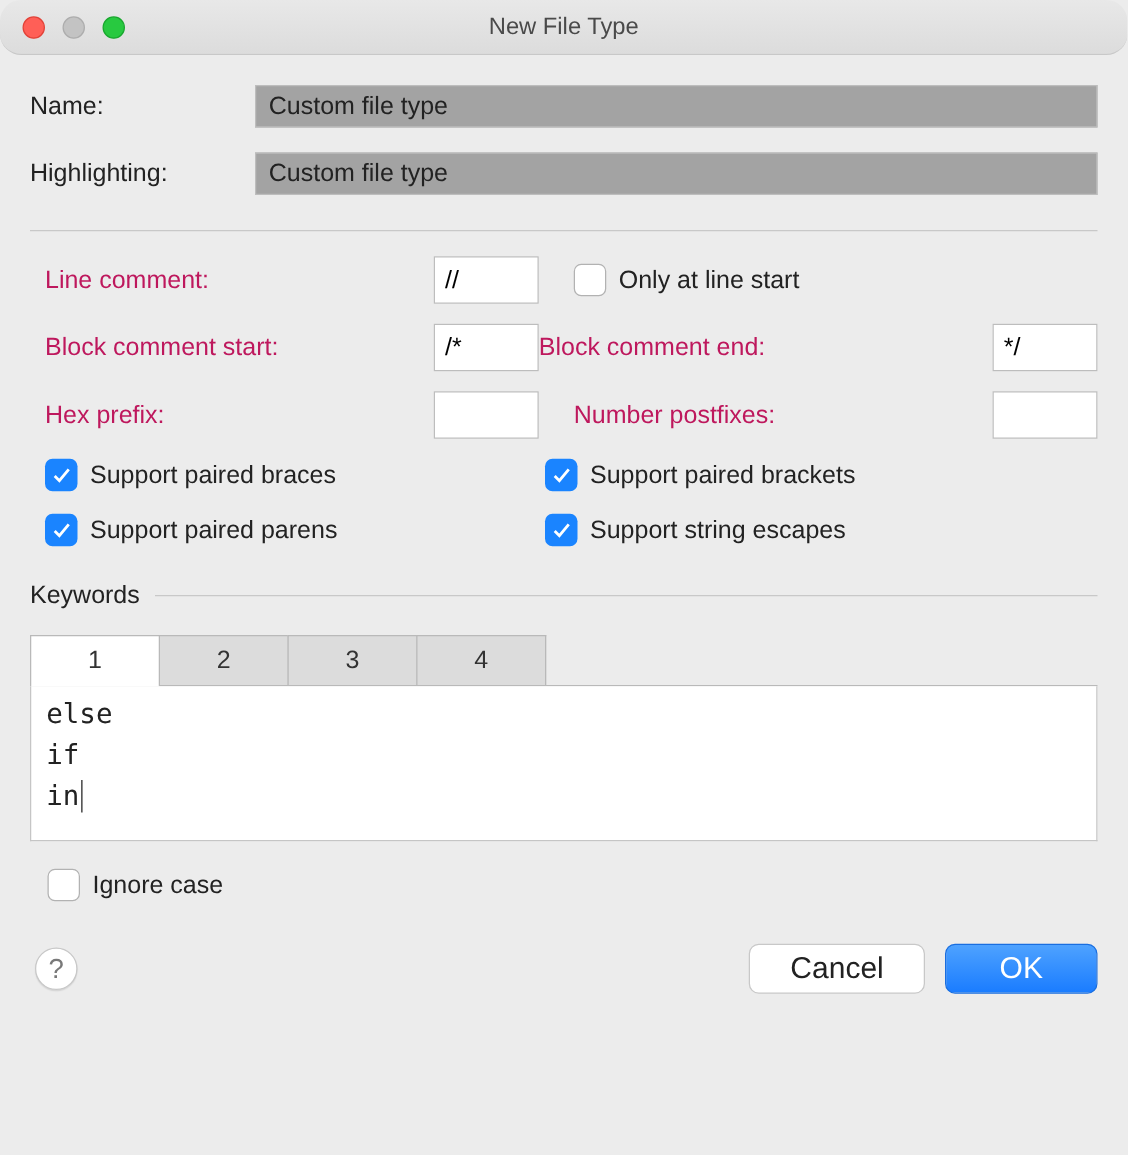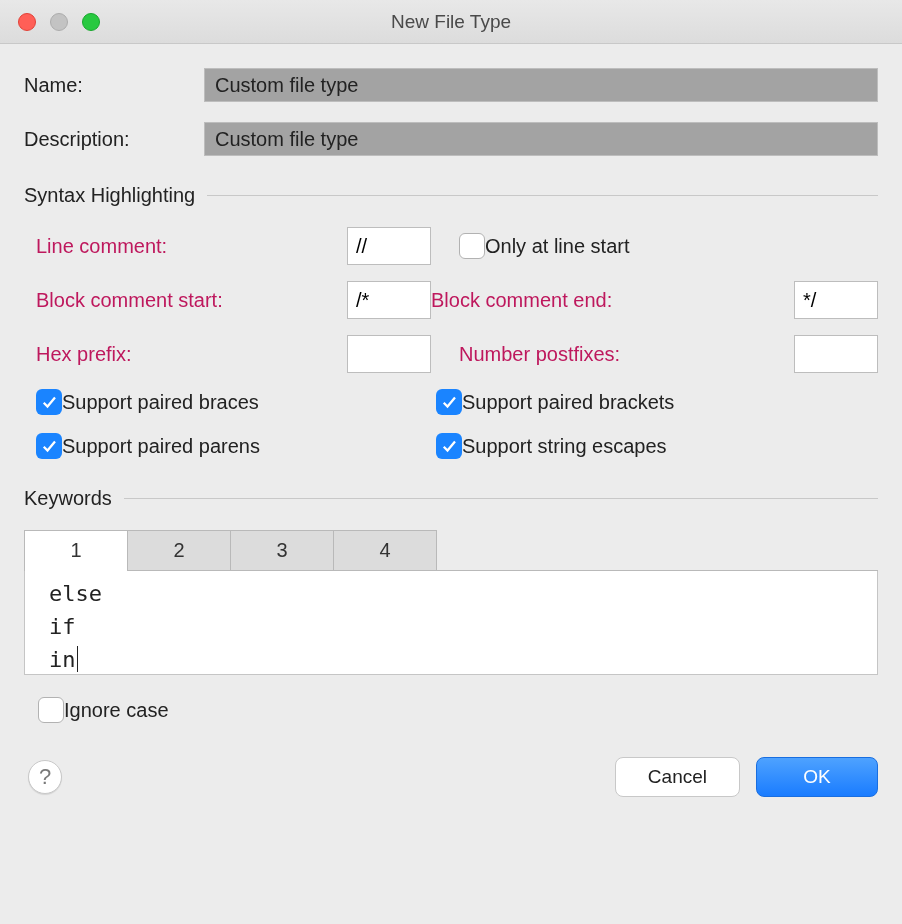--- a/index.html
+++ b/index.html
@@ -10,20 +10,21 @@
       height: 924px;
       overflow: hidden;
     }
     .titlebar {
       height: 44px;
       display: flex;
       align-items: center;
       background: linear-gradient(#e8e8e8, #dcdcdc);
       border-bottom: 1px solid #c8c8c8;
       position: relative;
+      border-radius: 17px;
     }
     .traffic-lights {
       display: flex;
       gap: 14px;
       padding-left: 18px;
     }
     .traffic-light {
       width: 18px;
       height: 18px;
       border-radius: 50%;
@@ -104,21 +105,21 @@
       width: 84px;
       height: 38px;
       padding: 4px 8px;
       font-size: 20px;
       border: 1px solid #bdbdbd;
       background: #fff;
     }
     .checkbox-row {
       display: flex;
       align-items: center;
-      gap: 0;
+      gap: 10px;
     }
     .checkbox {
       width: 26px;
       height: 26px;
       border-radius: 6px;
       display: flex;
       align-items: center;
       justify-content: center;
       flex-shrink: 0;
     }
@@ -175,22 +176,22 @@
       position: absolute;
       bottom: -1px;
       left: 0; right: 0;
       height: 1px;
       background: #fff;
     }
     .keywords-area {
       background: #fff;
       border: 1px solid #c5c5c5;
       border-top: none;
-      height: 104px;
-      padding: 6px 24px;
+      height: 124px;
+      padding: 6px 12px;
       font-family: "Menlo", "Monaco", monospace;
       font-size: 22px;
       line-height: 1.5;
       color: #222;
       white-space: pre;
       position: relative;
     }
     .cursor {
       display: inline-block;
       width: 1px;
@@ -221,21 +222,21 @@
       justify-content: center;
       font-size: 22px;
       color: #797979;
       box-shadow: 0 1px 1px rgba(0,0,0,0.1);
     }
     .footer-spacer { flex: 1; }
     .btn {
       height: 40px;
       padding: 0 32px;
       border-radius: 8px;
-      font-size: 19px;
+      font-size: 24px;
       margin-left: 16px;
       display: flex;
       align-items: center;
       justify-content: center;
       min-width: 122px;
     }
     .btn-cancel {
       background: #fff;
       border: 1px solid #c8c8c8;
       color: #222;
@@ -259,26 +260,25 @@
 </div>
 
 <div class="content">
 
   <div class="form-row">
     <div class="form-label">Name:</div>
     <input class="text-input" type="text" value="Custom file type" style="">
   </div>
 
   <div class="form-row">
-    <div class="form-label">Description:</div>
+    <div class="form-label">Highlighting:</div>
     <input class="text-input" type="text" value="Custom file type" style="">
   </div>
 
   <div class="section-header">
-    <div class="section-title">Syntax Highlighting</div>
     <div class="section-line"></div>
   </div>
 
   <div class="syntax-grid">
     <div class="syntax-row">
       <div class="syntax-col-left">
         <div class="syntax-label">Line comment:</div>
         <input class="small-input" type="text" value="//" style="">
       </div>
       <div class="syntax-col-right" style="padding-left:28px;">

